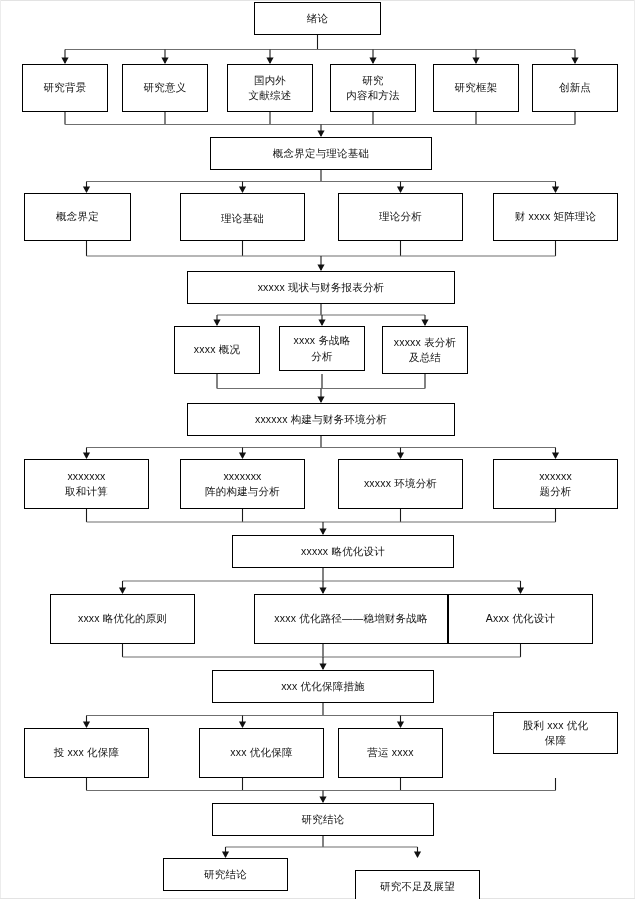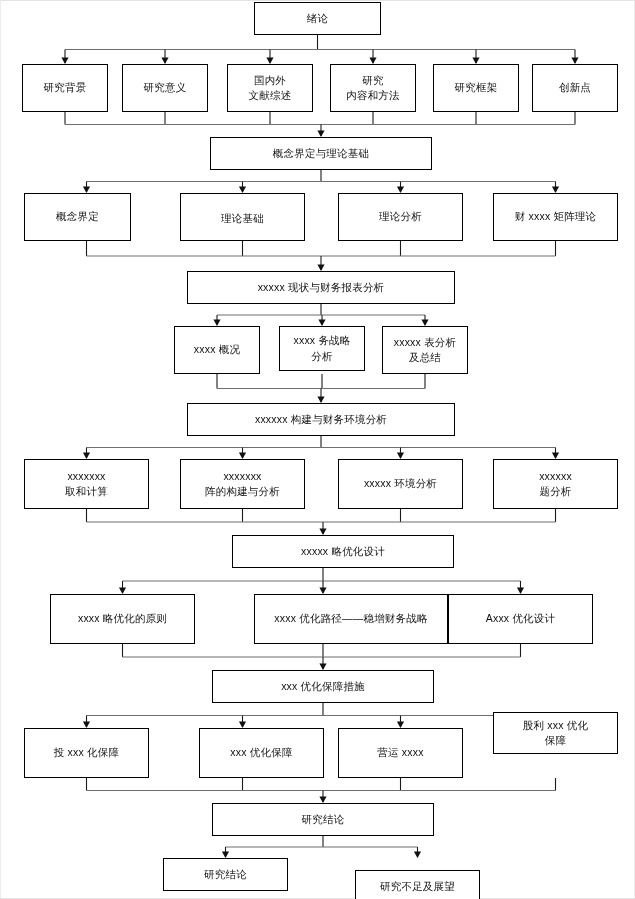--- a/index.html
+++ b/index.html
@@ -296,21 +296,21 @@
       </div>
       <div class="node-box" style="left: 212px; top: 670px; width: 222px; height: 33px;">
         <span class="node-text">xxx 优化保障措施</span>
       </div>
       <div class="node-box" style="left: 24px; top: 728px; width: 125px; height: 50px;">
         <span class="node-text">投 xxx 化保障</span>
       </div>
       <div class="node-box" style="left: 180px; top: 728px; width: 125px; height: 50px; margin-left: 19px;">
         <span class="node-text">xxx 优化保障</span>
       </div>
-      <div class="node-box" style="left: 338px; top: 728px; width: 125px; height: 50px;">
+      <div class="node-box" style="left: 338px; top: 728px; width: 105px; height: 50px;">
         <span class="node-text">营运 xxxx</span>
       </div>
       <div class="node-box" style="left: 493px; top: 712px; width: 125px; height: 42px;">
         <span class="node-text">股利 xxx 优化
 保障</span>
       </div>
       <div class="node-box" style="left: 212px; top: 803px; width: 222px; height: 33px;">
         <span class="node-text">研究结论</span>
       </div>
       <div class="node-box" style="left: 163px; top: 858px; width: 125px; height: 33px;">

